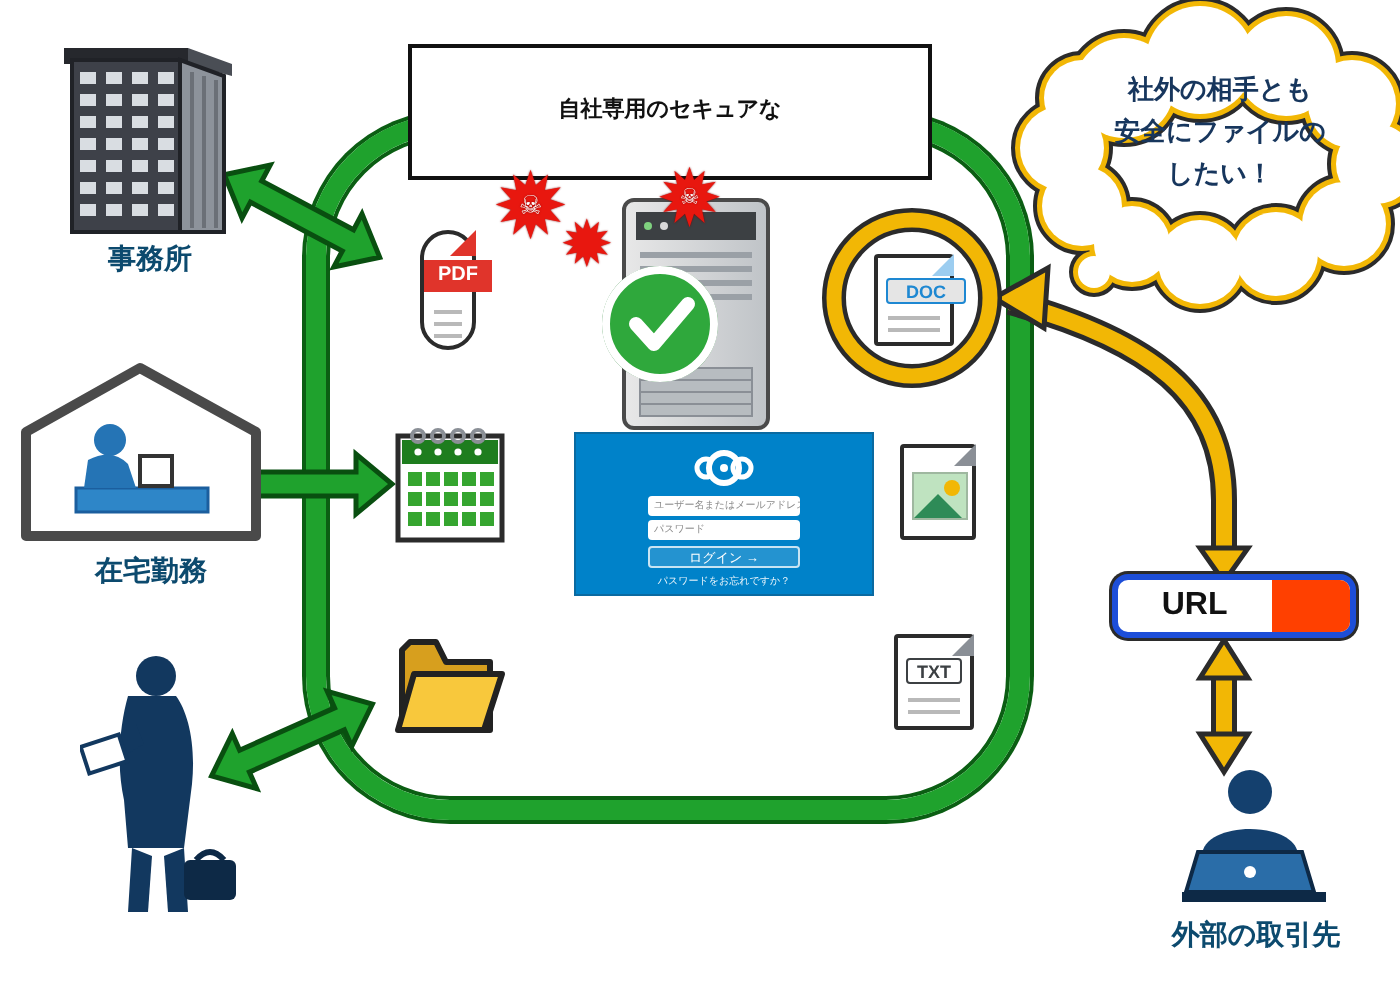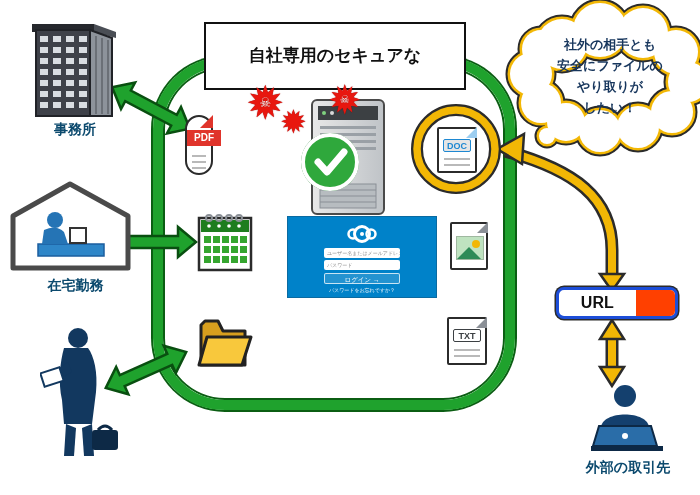--- a/index.html
+++ b/index.html
@@ -9,49 +9,49 @@
 
   
   #green-box{left:153px;top:57px;width:362px;height:353px;box-sizing:border-box;
     border:10px solid #1FA22D;border-radius:72px;
     box-shadow:0 0 0 2px #0B5E13, inset 0 0 0 2px #0B5E13;}
 
   
   #title-box{left:204px;top:22px;width:258px;height:64px;background:#fff;
     border:2.5px solid #111;z-index:6;display:flex;flex-direction:column;
     justify-content:center;align-items:center;text-align:center;}
-  #title-box .t-line{font-size:17px;font-weight:bold;color:#111;line-height:1.6;white-space:nowrap;}
+  #title-box .t-line{font-size:11px;font-weight:bold;color:#111;line-height:1.6;white-space:nowrap;}
 
   svg.layer{left:0;top:0;width:700px;height:495px;z-index:4;pointer-events:none;}
 
   
   #cloud-text{left:528px;top:34px;width:164px;z-index:5;text-align:center;}
   #cloud-text .c-line{font-size:13px;font-weight:bold;color:#17365D;line-height:21px;white-space:nowrap;}
 
   
   .site-label{z-index:5;text-align:center;font-size:14px;font-weight:600;color:#0c4a6e;white-space:nowrap;}
 
   
   #features{left:252px;top:311px;width:200px;z-index:5;}
   #features .f-line{font-size:13.5px;font-weight:bold;color:#17365D;line-height:21px;white-space:nowrap;}
 
   
   .file-page{position:absolute;background:#fff;border:2px solid #2b2b2b;border-radius:2px;box-sizing:border-box;}
   .fold{position:absolute;top:-2px;right:-2px;width:0;height:0;border-style:solid;}
   .doc-line{position:absolute;height:2px;background:#b9b9b9;left:5px;right:5px;}
   .file-tag{position:absolute;font-weight:bold;text-align:center;}
 
-  #pdf-icon{left:185px;top:115px;width:28px;height:60px;z-index:5;border-radius:18px;}
+  #pdf-icon{left:210px;top:115px;width:28px;height:60px;z-index:5;border-radius:18px;}
   #pdf-icon .fold{border-width:0 0 13px 13px;border-color:transparent transparent #E0342B transparent;}
   #pdf-icon .file-tag{left:0px;top:13px;width:34px;height:16px;background:#E0342B;color:#fff;
      font-size:10px;line-height:16px;}
 
   #doc-icon{left:437px;top:127px;width:40px;height:46px;z-index:5;}
   #doc-icon .fold{border-width:0 0 11px 11px;border-color:transparent transparent #9ccdf0 transparent;}
-  #doc-icon .file-tag{left:4px;top:10px;width:28px;height:13px;border:1.5px solid #1E88D2;border-radius:2px;
+  #doc-icon .file-tag{left:4px;top:10px;width:40px;height:13px;border:1.5px solid #1E88D2;border-radius:2px;
      color:#1E88D2;font-size:9px;line-height:13px;background:#e5e5e5;box-sizing:border-box;}
 
   #txt-icon{left:447px;top:317px;width:40px;height:48px;z-index:5;}
   #txt-icon .fold{border-width:0 0 11px 11px;border-color:transparent transparent #8a8f96 transparent;}
   #txt-icon .file-tag{left:4px;top:10px;width:28px;height:13px;border:1.5px solid #3c4043;border-radius:2px;
      color:#3c4043;font-size:9px;line-height:13px;background:#fff;box-sizing:border-box;}
 
   #img-icon{left:450px;top:222px;width:38px;height:48px;z-index:5;}
   #img-icon .fold{border-width:0 0 11px 11px;border-color:transparent transparent #8a8f96 transparent;}
   #img-icon .pic{position:absolute;left:4px;top:12px;width:26px;height:22px;background:#bfe3c0;overflow:hidden;border:1px solid #9fb8a0;}
@@ -149,21 +149,20 @@
     </g>
   </svg>
 
   <div class="abs" id="title-box">
     <div class="t-line">自社専用のセキュアな</div>
   </div>
 
   <div class="abs" id="cloud-text">
     <div class="c-line">社外の相手とも</div>
     <div class="c-line">安全にファイルの</div>
-    <div class="c-line">やり取りが</div>
     <div class="c-line">したい！</div>
   </div>
 
   <svg class="abs" style="left:28px;top:20px;z-index:5" width="95" height="102" viewBox="0 0 95 102">
     <rect x="4" y="4" width="62" height="8" fill="#26282d"></rect>
     <polygon points="66,4 88,12 88,18 66,12" fill="#4a4e55"></polygon>
     <rect x="8" y="10" width="54" height="86" fill="#3e4149" stroke="#202227" stroke-width="2"></rect>
     <polygon points="62,10 84,18 84,96 62,96" fill="#8d939b" stroke="#202227" stroke-width="2"></polygon>
     <g fill="#d9dde2">
       <rect x="12" y="16" width="8" height="6"></rect>

